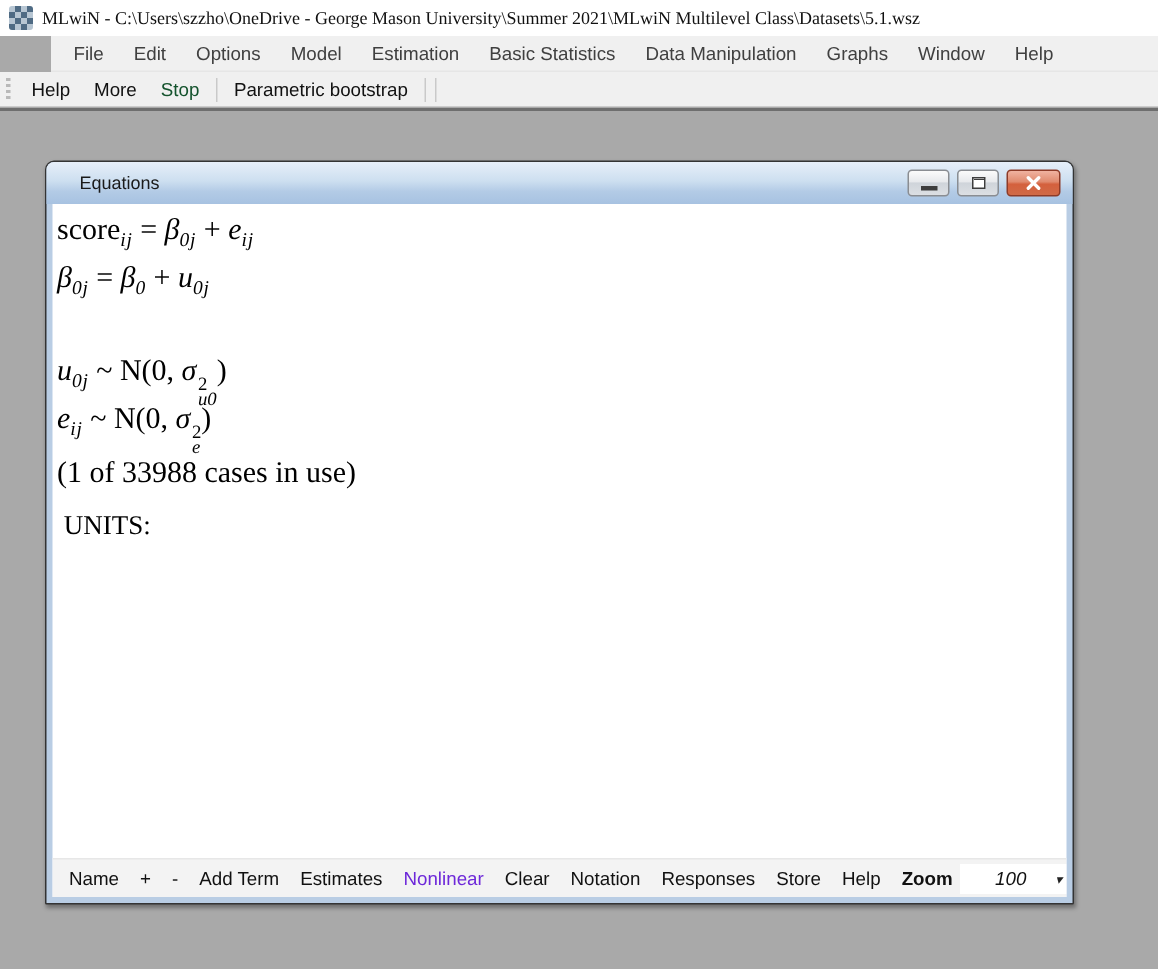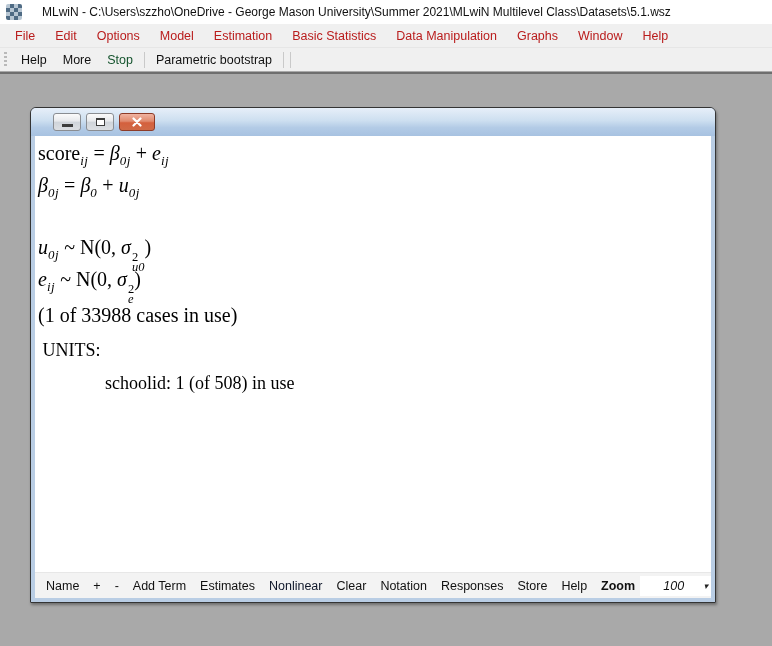--- a/index.html
+++ b/index.html
@@ -7,36 +7,37 @@
   body {
     font-family:"Liberation Sans", sans-serif;
     background:#a9a9a9;
     position:relative;
     overflow:hidden;
   }
 
   
   .titlebar {
     height:24px; background:#ffffff;
-    display:flex; align-items:center; gap:20px;
-    padding-left:6px; font-size:12px; color:#111;
+    display:flex; align-items:center; gap:6px;
+    padding-left:6px; font-size:12px; color:#111;font-family:Liberation Serif, serif;
   }
   .app-icon {
     width:16px; height:16px; flex:0 0 16px;
     background:
       repeating-conic-gradient(#4f6b84 0% 25%, #b7c6d3 0% 50%) 0 0 / 8px 8px;
     border-radius:2px;
   }
 
   
   .menubar {
     height:24px; background:#f0f0f0;
     display:flex; align-items:center;
-    padding-left:5px; font-size:12.5px; color:#b91c1c;
+    padding-left:5px; font-size:12.5px; color:#404040;
     border-bottom:1px solid #e6e6e6;
+    margin-left:34px;
   }
   .menu-item { padding:4px 10px; cursor:default; }
 
   
   .toolbar {
     height:23px; background:#f0f0f0;
     display:flex; align-items:center;
     font-size:12.5px; color:#111;
   }
   .grip {
@@ -110,21 +111,21 @@
   .stack .sup { font-style:normal; }
   .stack .sub { font-style:italic; }
 
   
   .eq-toolbar {
     flex:0 0 26px; background:#f3f3f3; border-top:1px solid #e7e7e7;
     display:flex; align-items:center; gap:0;
     font-size:12.5px; color:#111; padding-left:4px;text-align:center;
   }
   .eqtb-btn { padding:3px 7px; cursor:default; white-space:pre; }
-  .eqtb-btn.disabled { color:#0f172a; }
+  .eqtb-btn.disabled { color:#6d28d9; }
   .eqtb-btn.bold { font-weight:bold; padding-right:3px; }
   .zoom-combo {
     width:72px; height:20px; background:#ffffff;
     display:flex; align-items:center; margin-left:2px;
     padding:0 3px 0 4px; cursor:default;font-style:italic;
   }
   .zoom-value { flex:1 1 auto; font-size:12.5px; }
   .zoom-arrow { font-size:9px; color:#222; }
 </style>
 </head>
@@ -157,20 +158,21 @@
   <span class="tb-btn">Parametric bootstrap</span>
   <div class="tb-sep"></div>
   <div class="tb-sep"></div>
 </div>
 
 <div class="mdi">
 
   <div class="eqwin">
 
     <div class="eq-titlebar">
+      <span class="eq-title">Equations</span>
       <div class="caption-btns">
         <div class="cap-btn">
           <div class="glyph-min"></div>
         </div>
         <div class="cap-btn">
           <div class="glyph-restore"></div>
         </div>
         <div class="cap-btn close">
           <svg width="10" height="10" viewBox="0 0 10 10">
             <path d="M1.5 1.5 L8.5 8.5 M8.5 1.5 L1.5 8.5" stroke="#ffffff" stroke-width="2.2" stroke-linecap="round"></path>
@@ -187,21 +189,20 @@
         <div class="eq-line" style="top:38px; left:3px;"><span class="it">β</span><span class="sb">0j</span><span> = </span><span class="it">β</span><span class="sb">0</span><span> + </span><span class="it">u</span><span class="sb">0j</span></div>
 
         <div class="eq-line" style="top:100px; left:3px;"><span class="it">u</span><span class="sb">0j</span><span> ~ N(0, </span><span class="it">σ</span><span class="stack"><span class="sup">2</span><span class="sub">u0</span></span><span>)</span></div>
 
         <div class="eq-line" style="top:132px; left:3px;"><span class="it">e</span><span class="sb">ij</span><span> ~ N(0, </span><span class="it">σ</span><span class="stack"><span class="sup">2</span><span class="sub">e</span></span><span>)</span></div>
 
         <div class="eq-line" style="top:168px; left:3px;">(1 of 33988 cases in use)</div>
 
         <div class="eq-line" style="top:204px; left:3px; font-size:18px;"> UNITS:</div>
 
-        <div class="eq-line" style="top:237px; left:70px; font-size:18px;">schoolid: 1 (of 508) in use</div>
 
       </div>
 
       <div class="eq-toolbar">
         <span class="eqtb-btn">Name</span>
         <span class="eqtb-btn">+</span>
         <span class="eqtb-btn">-</span>
         <span class="eqtb-btn">Add Term</span>
         <span class="eqtb-btn">Estimates</span>
         <span class="eqtb-btn disabled">Nonlinear</span>

